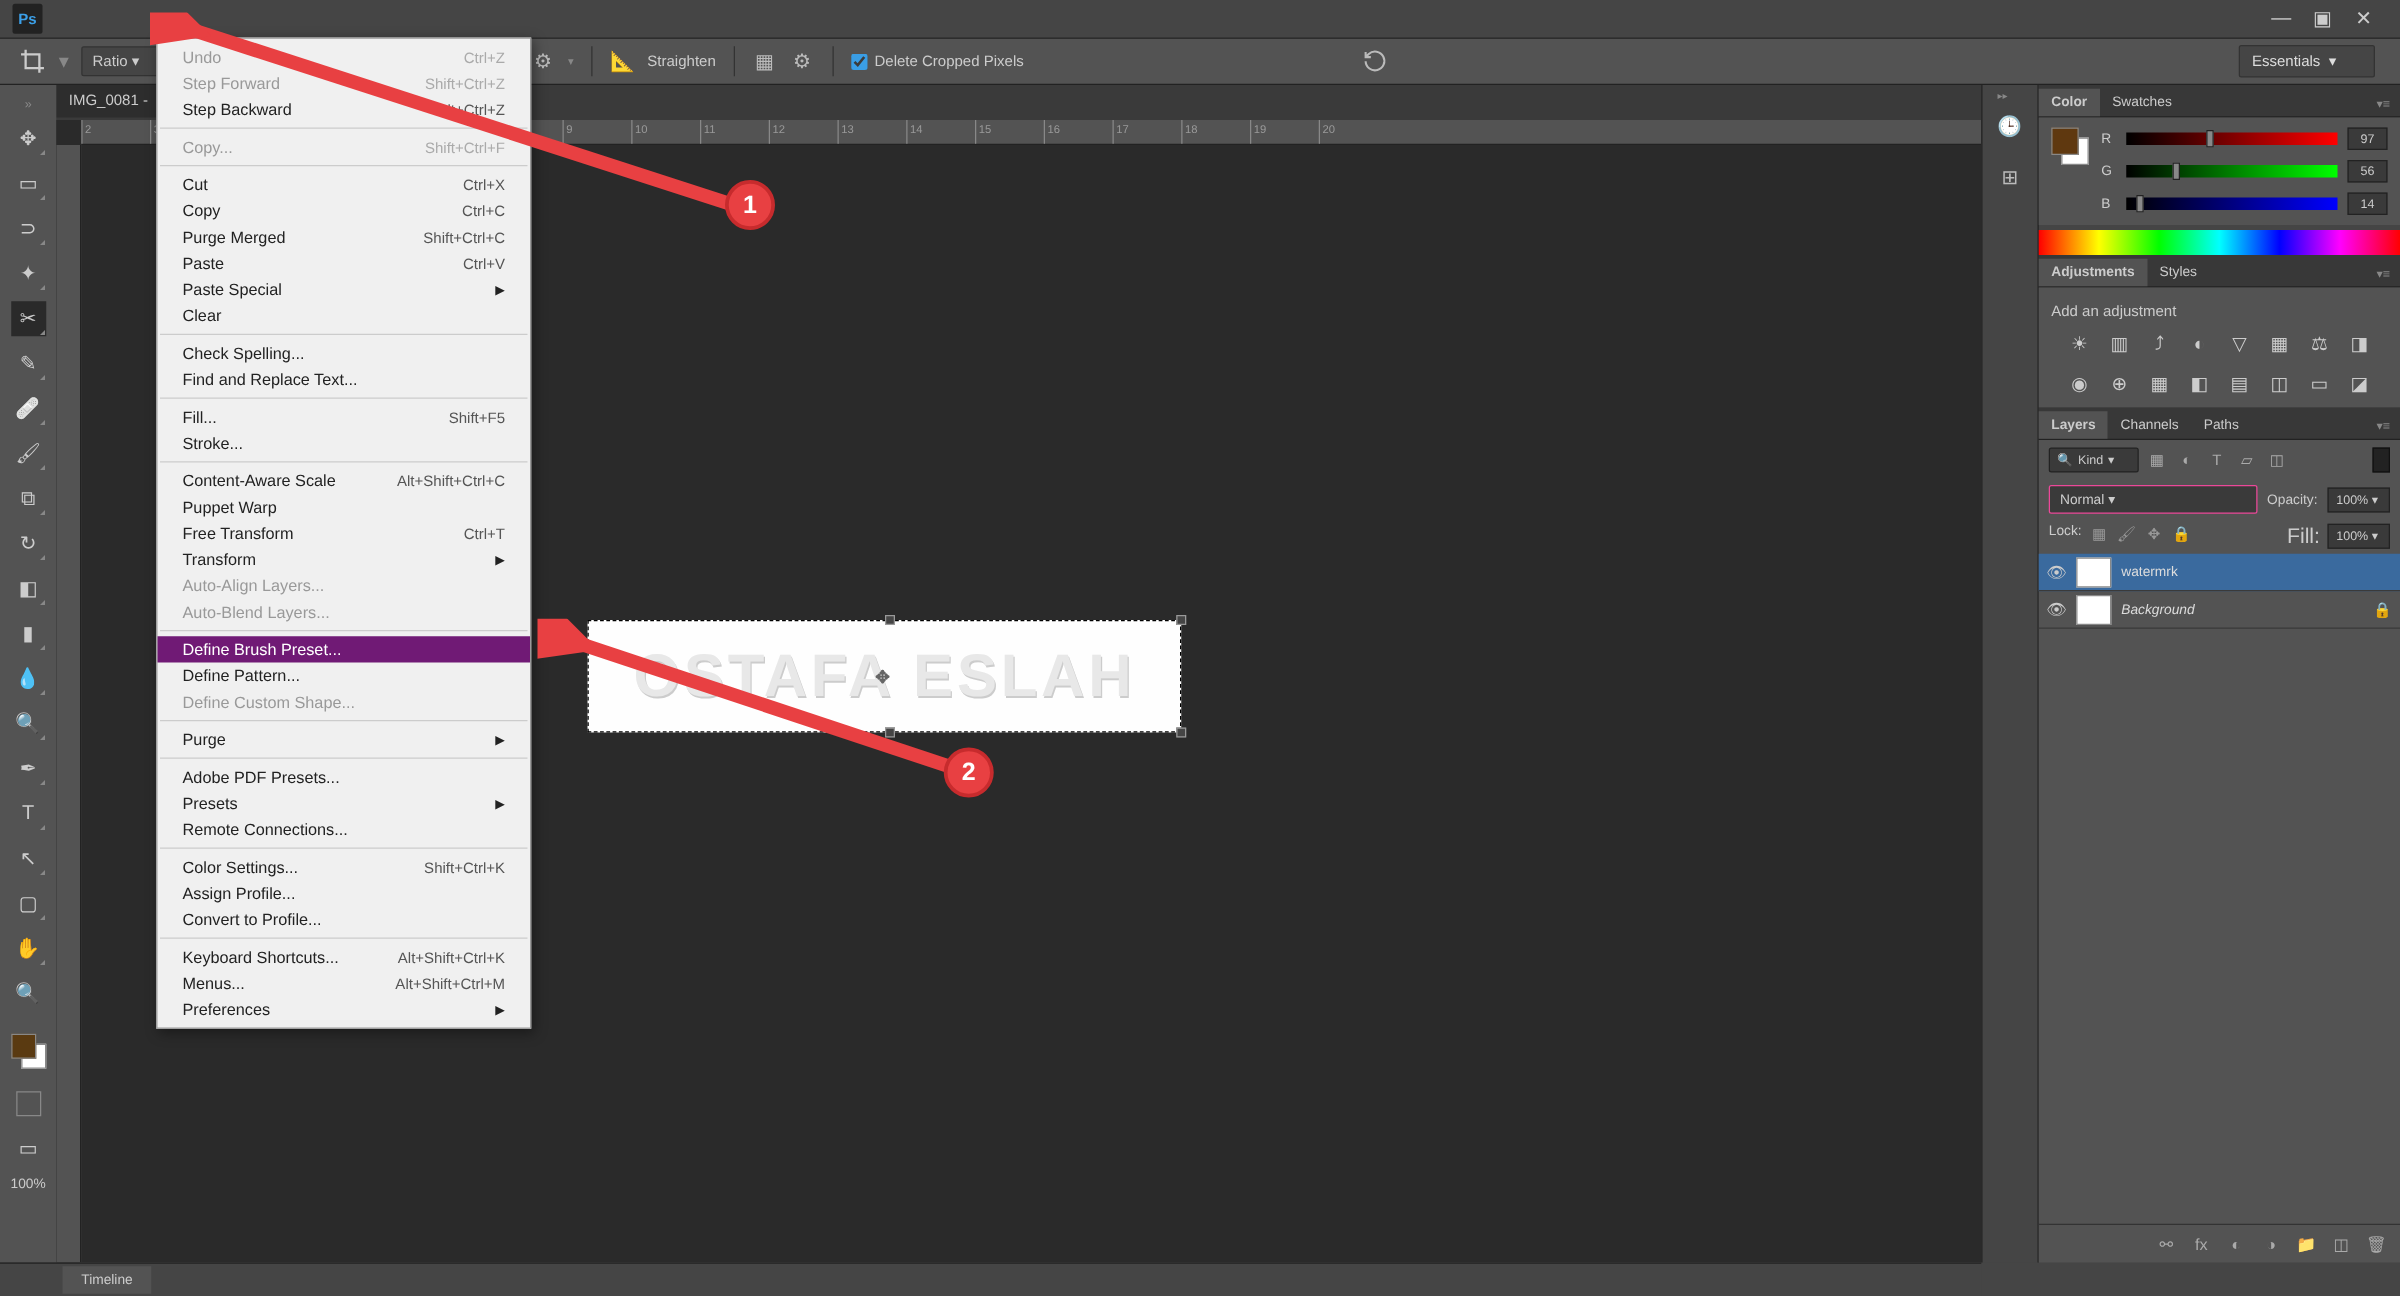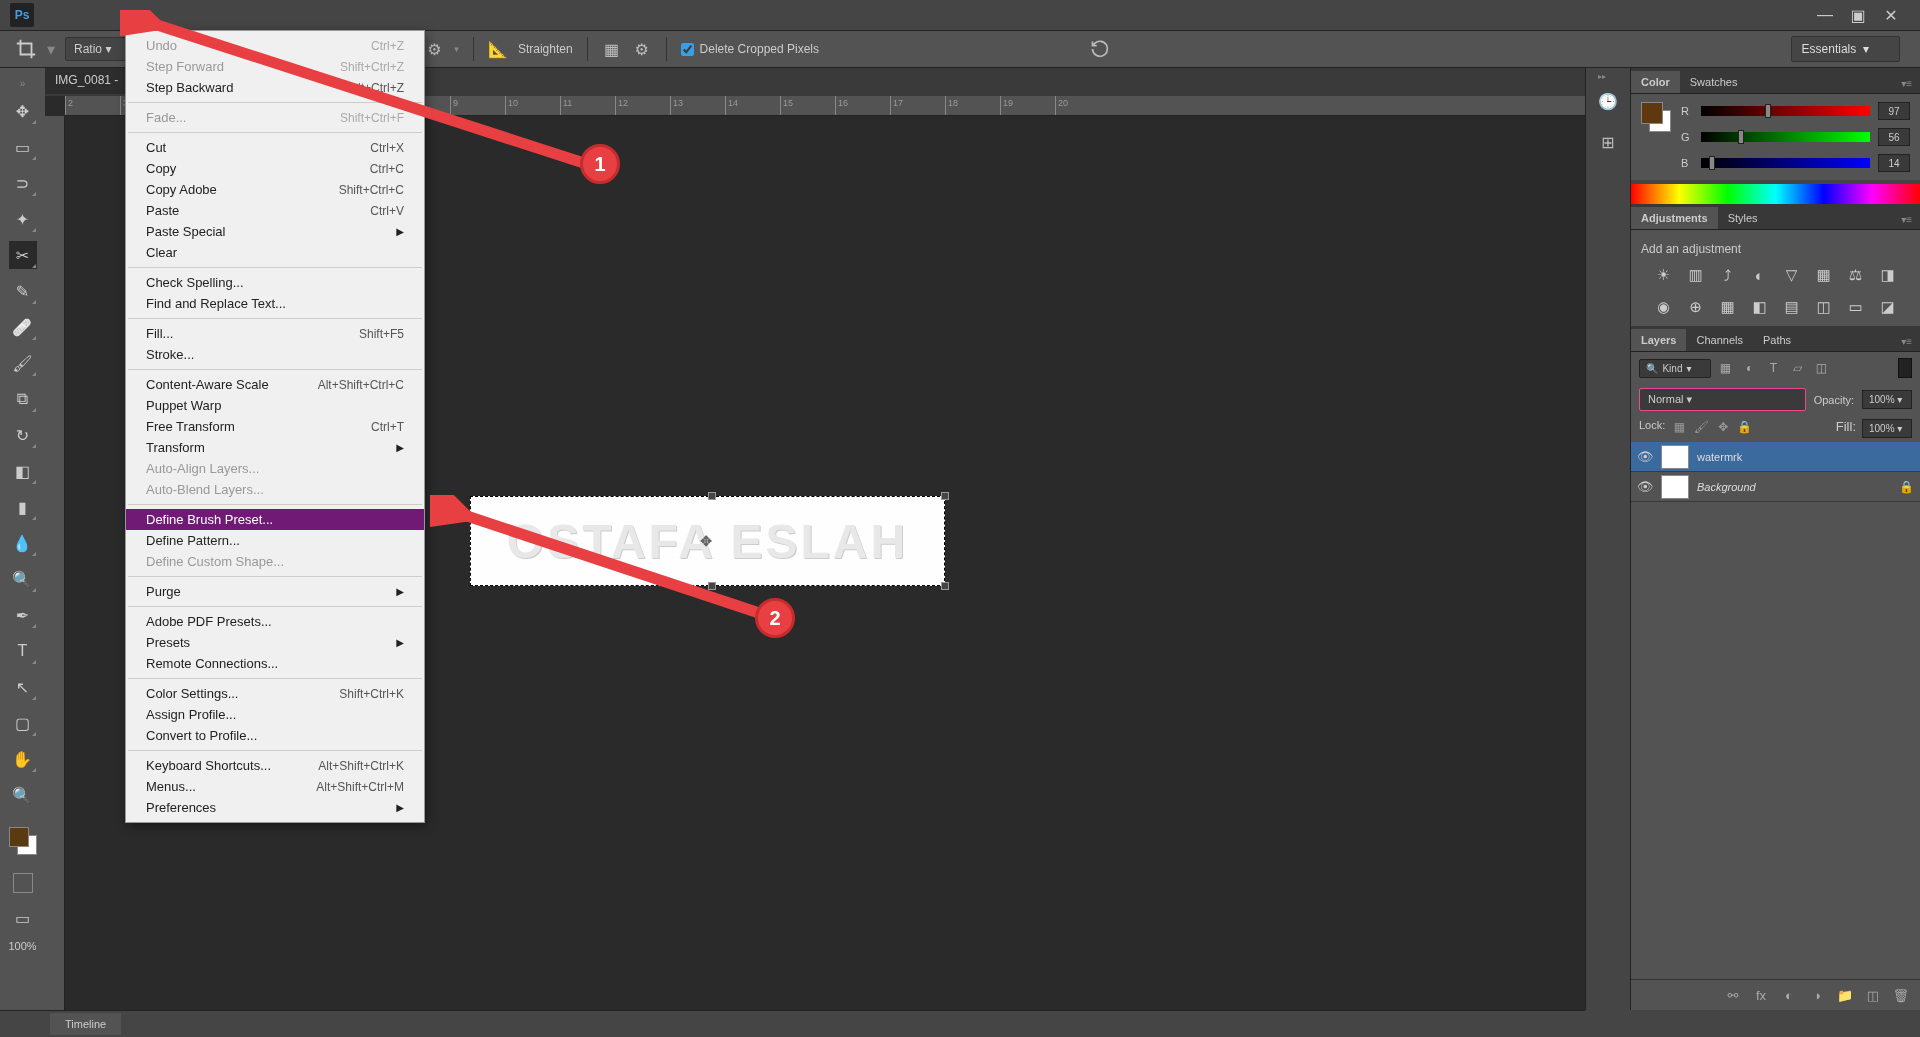--- a/index.html
+++ b/index.html
@@ -103,21 +103,21 @@
 .kind-dd { background: #3a3a3a; border: 1px solid #222; color: #ccc; font-size: 10px; padding: 3px 18px 3px 6px; display: flex; align-items: center; gap: 4px; border-radius: 2px; }
 .filter-icon { width: 18px; height: 18px; color: #aaa; display: flex; align-items: center; justify-content: center; font-size: 12px; }
 .filter-toggle { width: 14px; height: 20px; background: #222; margin-left: auto; border: 1px solid #111; }
 .blend-row { display: flex; align-items: center; padding: 4px 8px; gap: 8px; }
 .blend-dd { background: #3a3a3a; border: 1px solid #ec4899; color: #ccc; font-size: 11px; padding: 4px 20px 4px 8px; border-radius: 2px; flex: 1; }
 .opacity-lbl { color: #ccc; font-size: 11px; }
 .opacity-val { background: #3a3a3a; border: 1px solid #222; color: #ccc; font-size: 10px; padding: 3px 6px; width: 50px; }
 .lock-row { display: flex; align-items: flex-start; padding: 4px 8px; gap: 6px; }
 .lock-lbl { color: #ccc; font-size: 11px; }
 .lock-icon { width: 16px; height: 16px; color: #999; font-size: 12px; display: flex; align-items: center; justify-content: center; }
-.fill-lbl { color: #ccc; font-size: 13px; margin-left: auto; }
+.fill-lbl { color: #ccc; font-size: 17px; margin-left: auto; }
 .layers-list { flex: 1; }
 .layer-row { display: flex; align-items: center; height: 30px; padding: 0 6px; gap: 8px; border-bottom: 1px solid #3a3a3a; }
 .layer-row.active { background: #3a6a9e; }
 .layer-eye { width: 16px; color: #ccc; font-size: 13px; }
 .layer-thumb { width: 28px; height: 24px; background: #fff; border: 1px solid #888; }
 .layer-name { color: #ddd; font-size: 11px; flex: 1; }
 .layer-name.italic { font-style: italic; }
 .layer-lock-ico { color: #aaa; font-size: 12px; }
 .layers-footer { display: flex; justify-content: flex-end; gap: 10px; padding: 6px 10px; border-top: 1px solid #333; }
 .lf-icon { width: 18px; height: 18px; color: #aaa; font-size: 13px; display: flex; align-items: center; justify-content: center; }
@@ -257,34 +257,34 @@
     <div class="dd-item disabled">
       <span>Step Forward</span>
       <span class="dd-shortcut">Shift+Ctrl+Z</span>
     </div>
     <div class="dd-item">
       <span>Step Backward</span>
       <span class="dd-shortcut">Alt+Ctrl+Z</span>
     </div>
     <div class="dd-sep"></div>
     <div class="dd-item disabled">
-      <span>Fade...</span>
+      <span>Copy...</span>
       <span class="dd-shortcut">Shift+Ctrl+F</span>
     </div>
     <div class="dd-sep"></div>
     <div class="dd-item">
       <span>Cut</span>
       <span class="dd-shortcut">Ctrl+X</span>
     </div>
     <div class="dd-item">
       <span>Copy</span>
       <span class="dd-shortcut">Ctrl+C</span>
     </div>
     <div class="dd-item">
-      <span>Copy Adobe</span>
+      <span>Purge Merged</span>
       <span class="dd-shortcut">Shift+Ctrl+C</span>
     </div>
     <div class="dd-item">
       <span>Paste</span>
       <span class="dd-shortcut">Ctrl+V</span>
     </div>
     <div class="dd-item">
       <span>Paste Special</span>
       <span class="dd-arrow">▶</span>
     </div>

